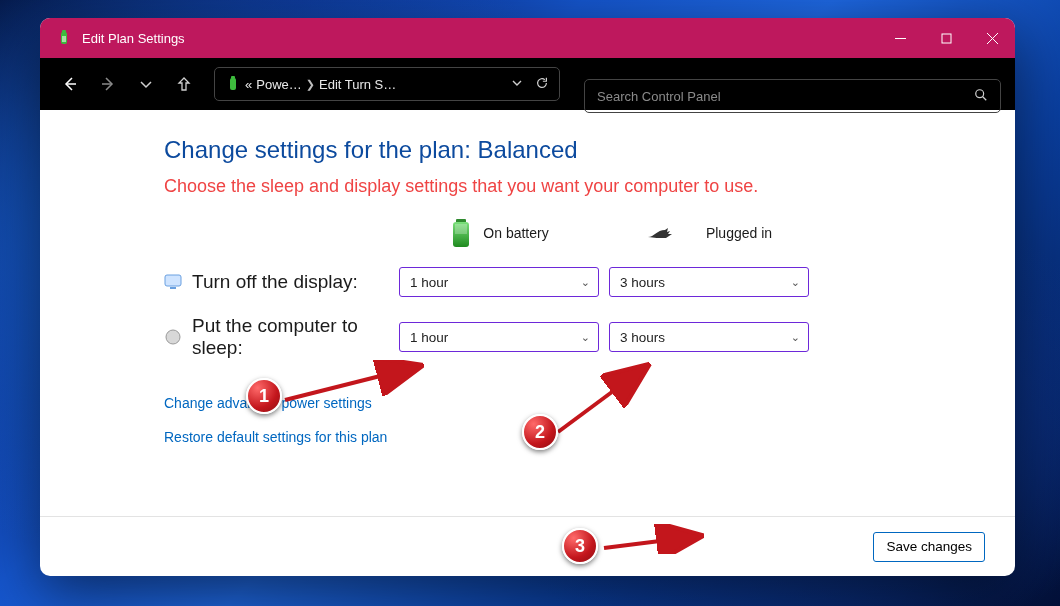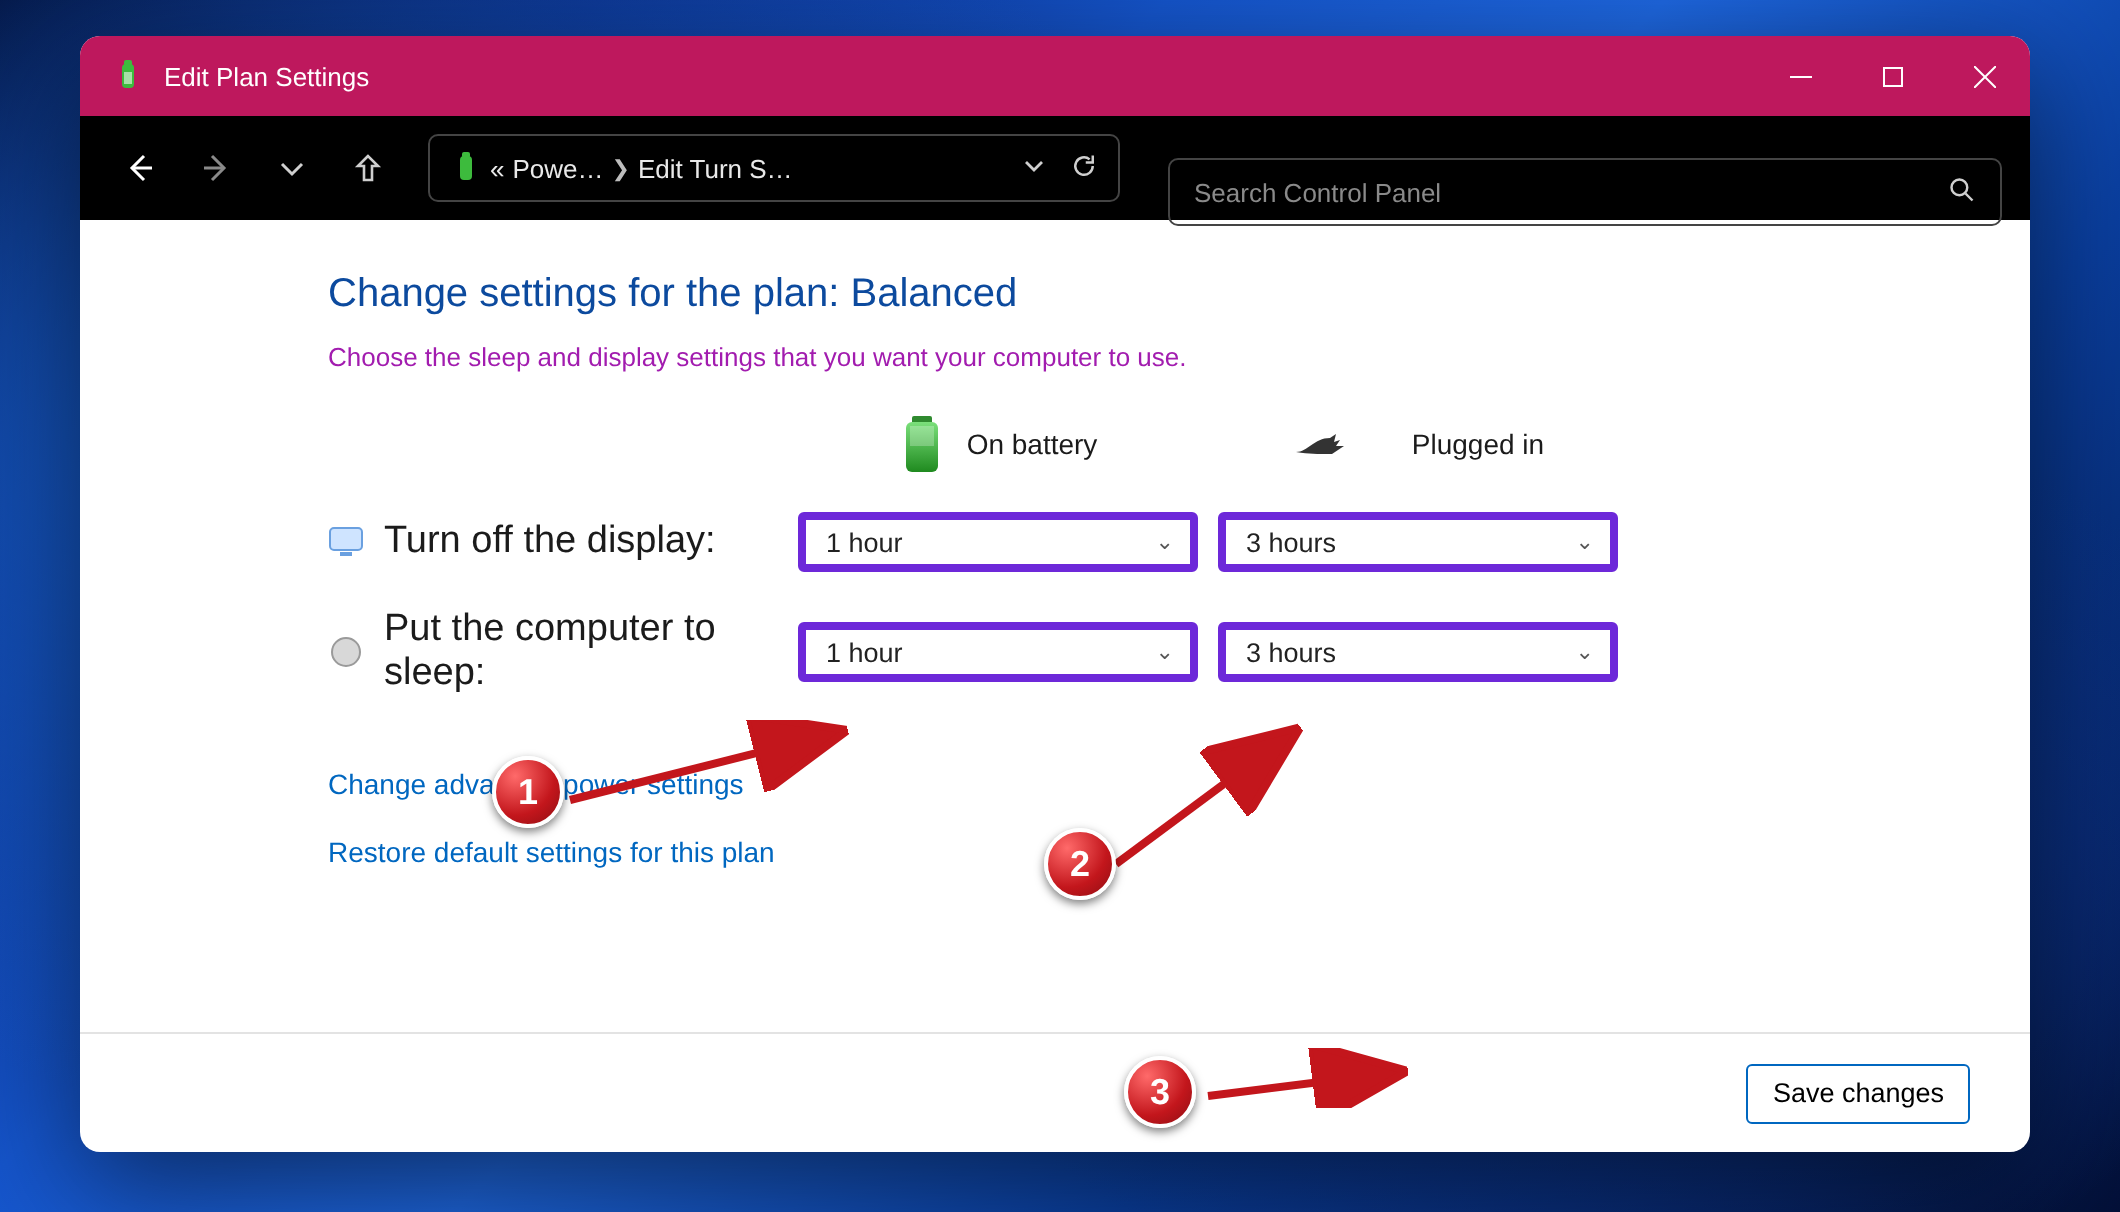--- a/index.html
+++ b/index.html
@@ -31,29 +31,29 @@
   .pathbox .picon{width:16px;height:16px;display:inline-flex;}
   .chevsep{color:#bdbdbd;font-size:11px;}
   .pathend{margin-left:auto;display:flex;align-items:center;gap:12px;}
   .searchbox{margin-left:18px;flex:1;height:34px;border:1px solid #444;border-radius:5px;
     display:flex;align-items:center;padding:0 12px;color:#8a8a8a;font-size:13px;margin-top:24px;}
   .searchbox .mag{margin-left:auto;color:#cfcfcf;}
   .searchbox input{background:transparent;border:0;outline:0;color:#e9e9e9;font-size:13px;flex:1;}
   .searchbox input::placeholder{color:#8a8a8a;}
   
   .content{flex:1;padding:26px 28px 0 124px;font-size:14px;color:#1b1b1b;position:relative;}
-  .heading{color:#0c4a9e;font-size:20px;font-weight:400;margin-bottom:12px;}
-  .sub{font-size:13px;margin-bottom:20px;color:#a21caf;}
+  .heading{color:#0c4a9e;font-size:24px;font-weight:400;margin-bottom:12px;}
+  .sub{font-size:18px;margin-bottom:20px;color:#ef4444;}
   .grid{display:grid;grid-template-columns:225px 200px 200px;column-gap:10px;row-gap:18px;align-items:center;}
   .colhdr{display:flex;align-items:center;gap:10px;font-size:14px;}
   .baticon{width:24px;height:32px;display:inline-flex;}
   .plugicon{width:28px;height:14px;display:inline-flex;}
   .rowlabel{display:flex;align-items:center;gap:10px;font-size:19px;}
   .rowicon{width:18px;height:18px;display:inline-flex;}
-  .dropdown{height:30px;border:4px solid #6d28d9;border-radius:3px;background:#fff;
+  .dropdown{height:30px;border:1px solid #6d28d9;border-radius:3px;background:#fff;
     display:flex;align-items:center;padding:0 10px;font-size:13.5px;color:#222;position:relative;}
   .dropdown .caret{position:absolute;right:8px;top:50%;transform:translateY(-50%);font-size:11px;color:#555;}
   .links{margin-top:36px;display:flex;flex-direction:column;gap:18px;}
   .link{color:#0067c0;font-size:14px;}
   
   .footer{height:60px;border-top:1px solid #e3e3e3;display:flex;align-items:center;justify-content:flex-end;
     padding-right:30px;gap:10px;}
   .btn{min-width:105px;height:30px;border:1px solid #bdbdbd;border-radius:3px;background:#fff;
     font-size:13.5px;display:flex;align-items:center;justify-content:center;padding:0 12px;}
   .btn.primary{border:1px solid #0067c0;text-align:center;}

